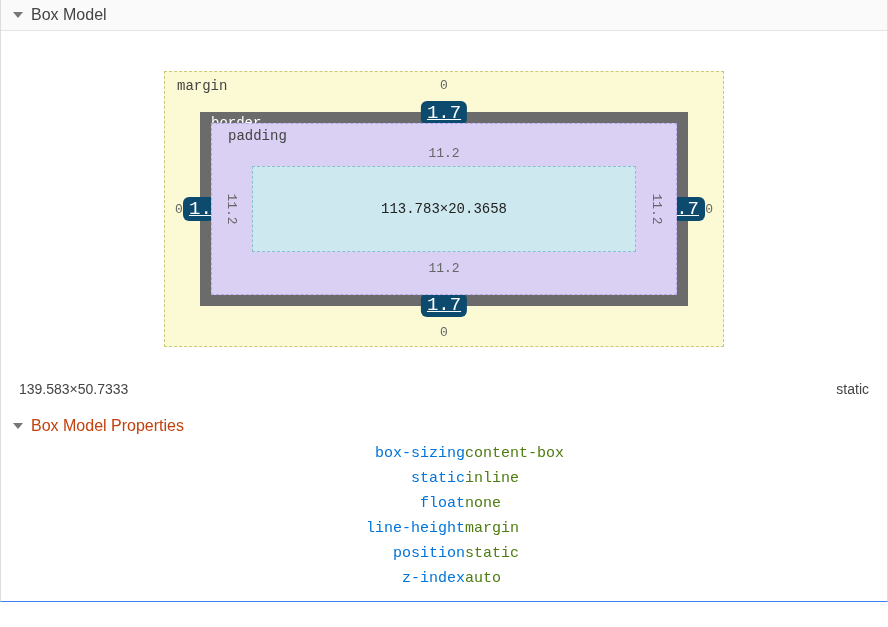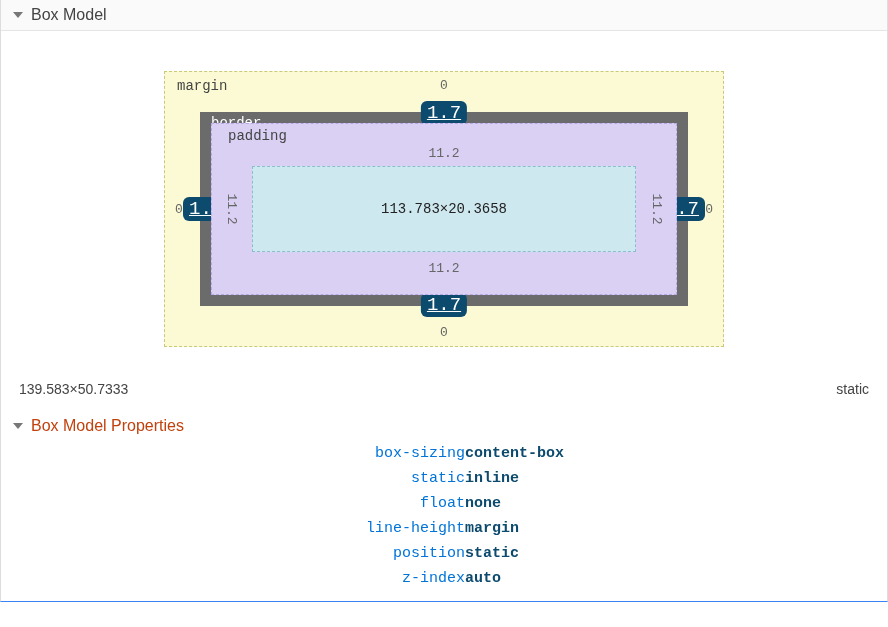--- a/index.html
+++ b/index.html
@@ -158,22 +158,21 @@
     padding: 4px 0 4px 24px;
     font-family: Consolas, "Courier New", monospace;
     font-size: 15px;
     text-align: right;
   }
   .prop-name {
     width: 440px;
     color: #0074d9;
   }
   .prop-value {
-    color: #0c4a6e;
-    font-weight: bold;
+    color: #4d7c0f;
   }
 </style>
 </head>
 <body>
 
 <div class="panel">
 
   <div class="section-header">
     <span class="twisty"></span>
     <span>Box Model</span>

